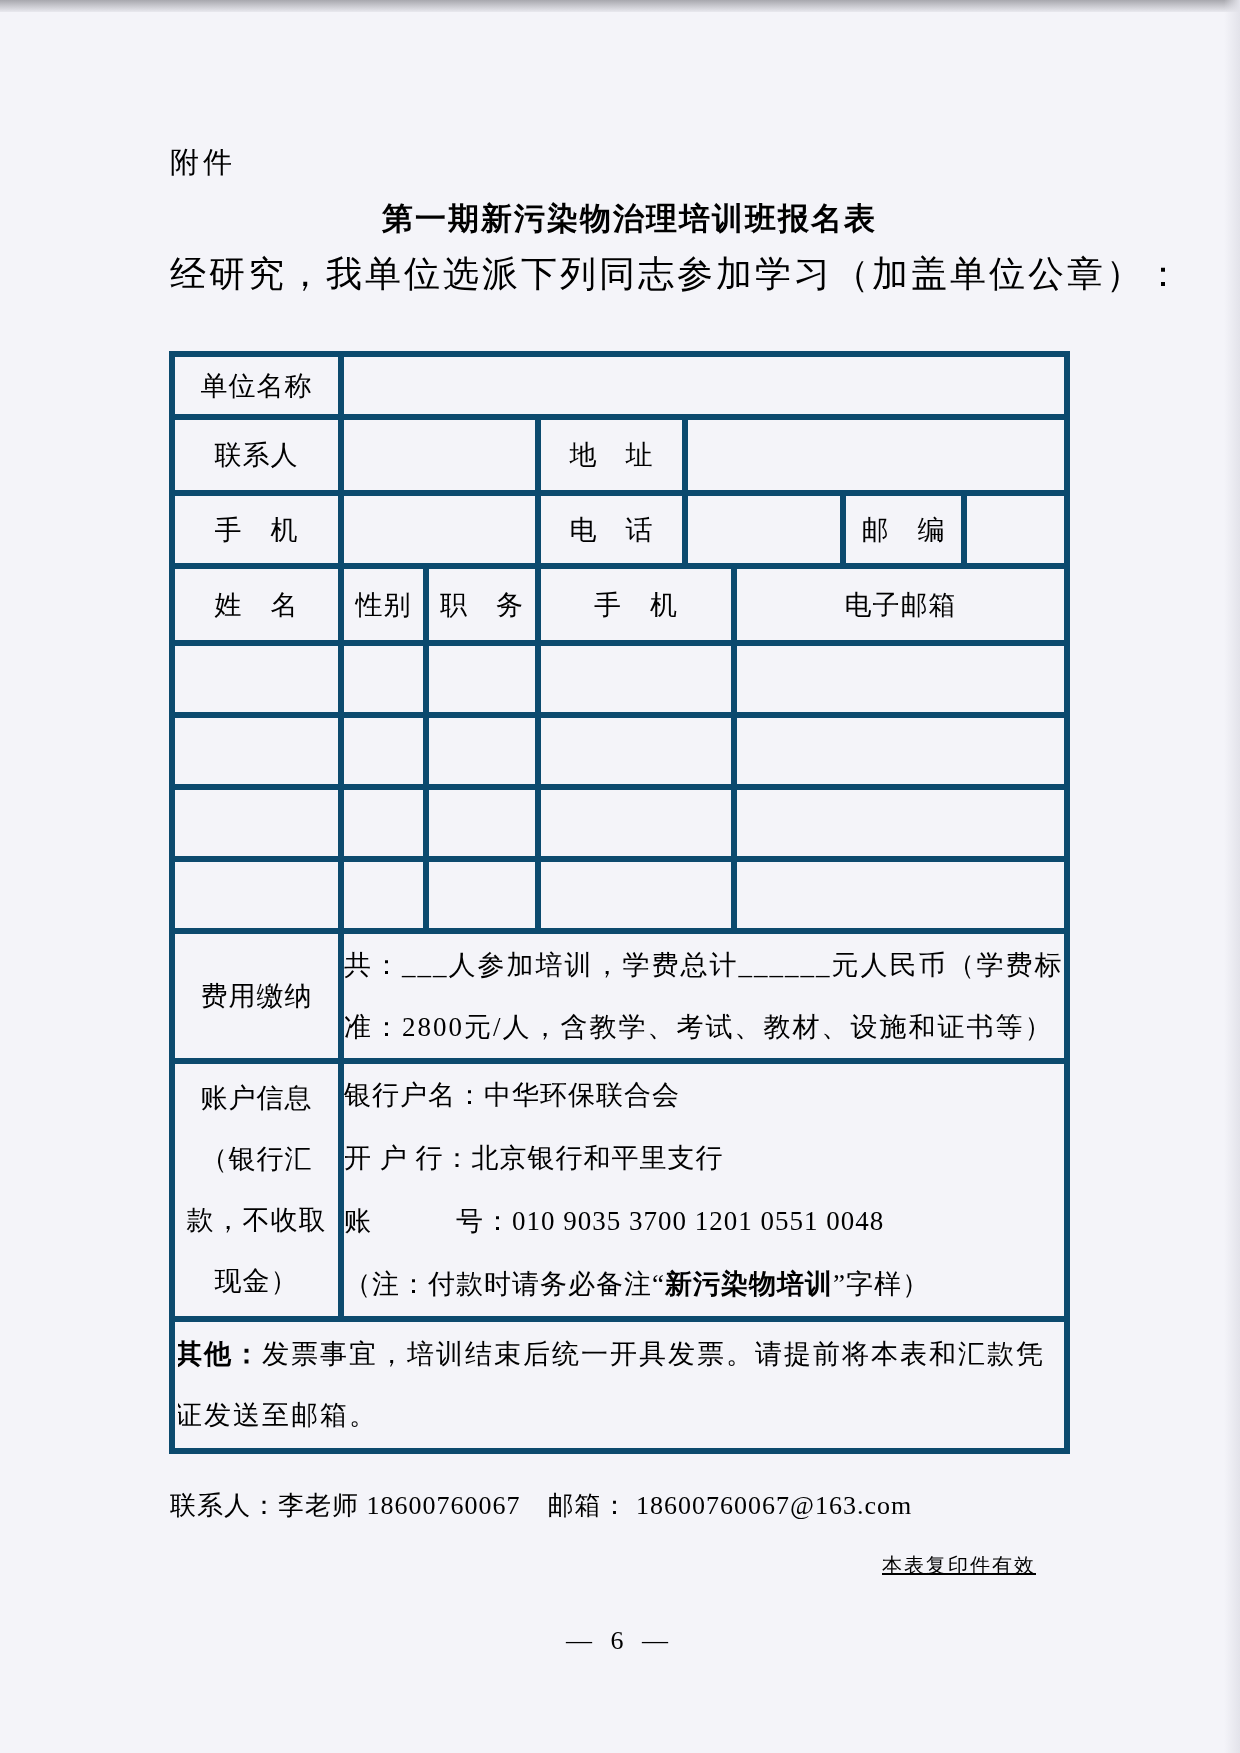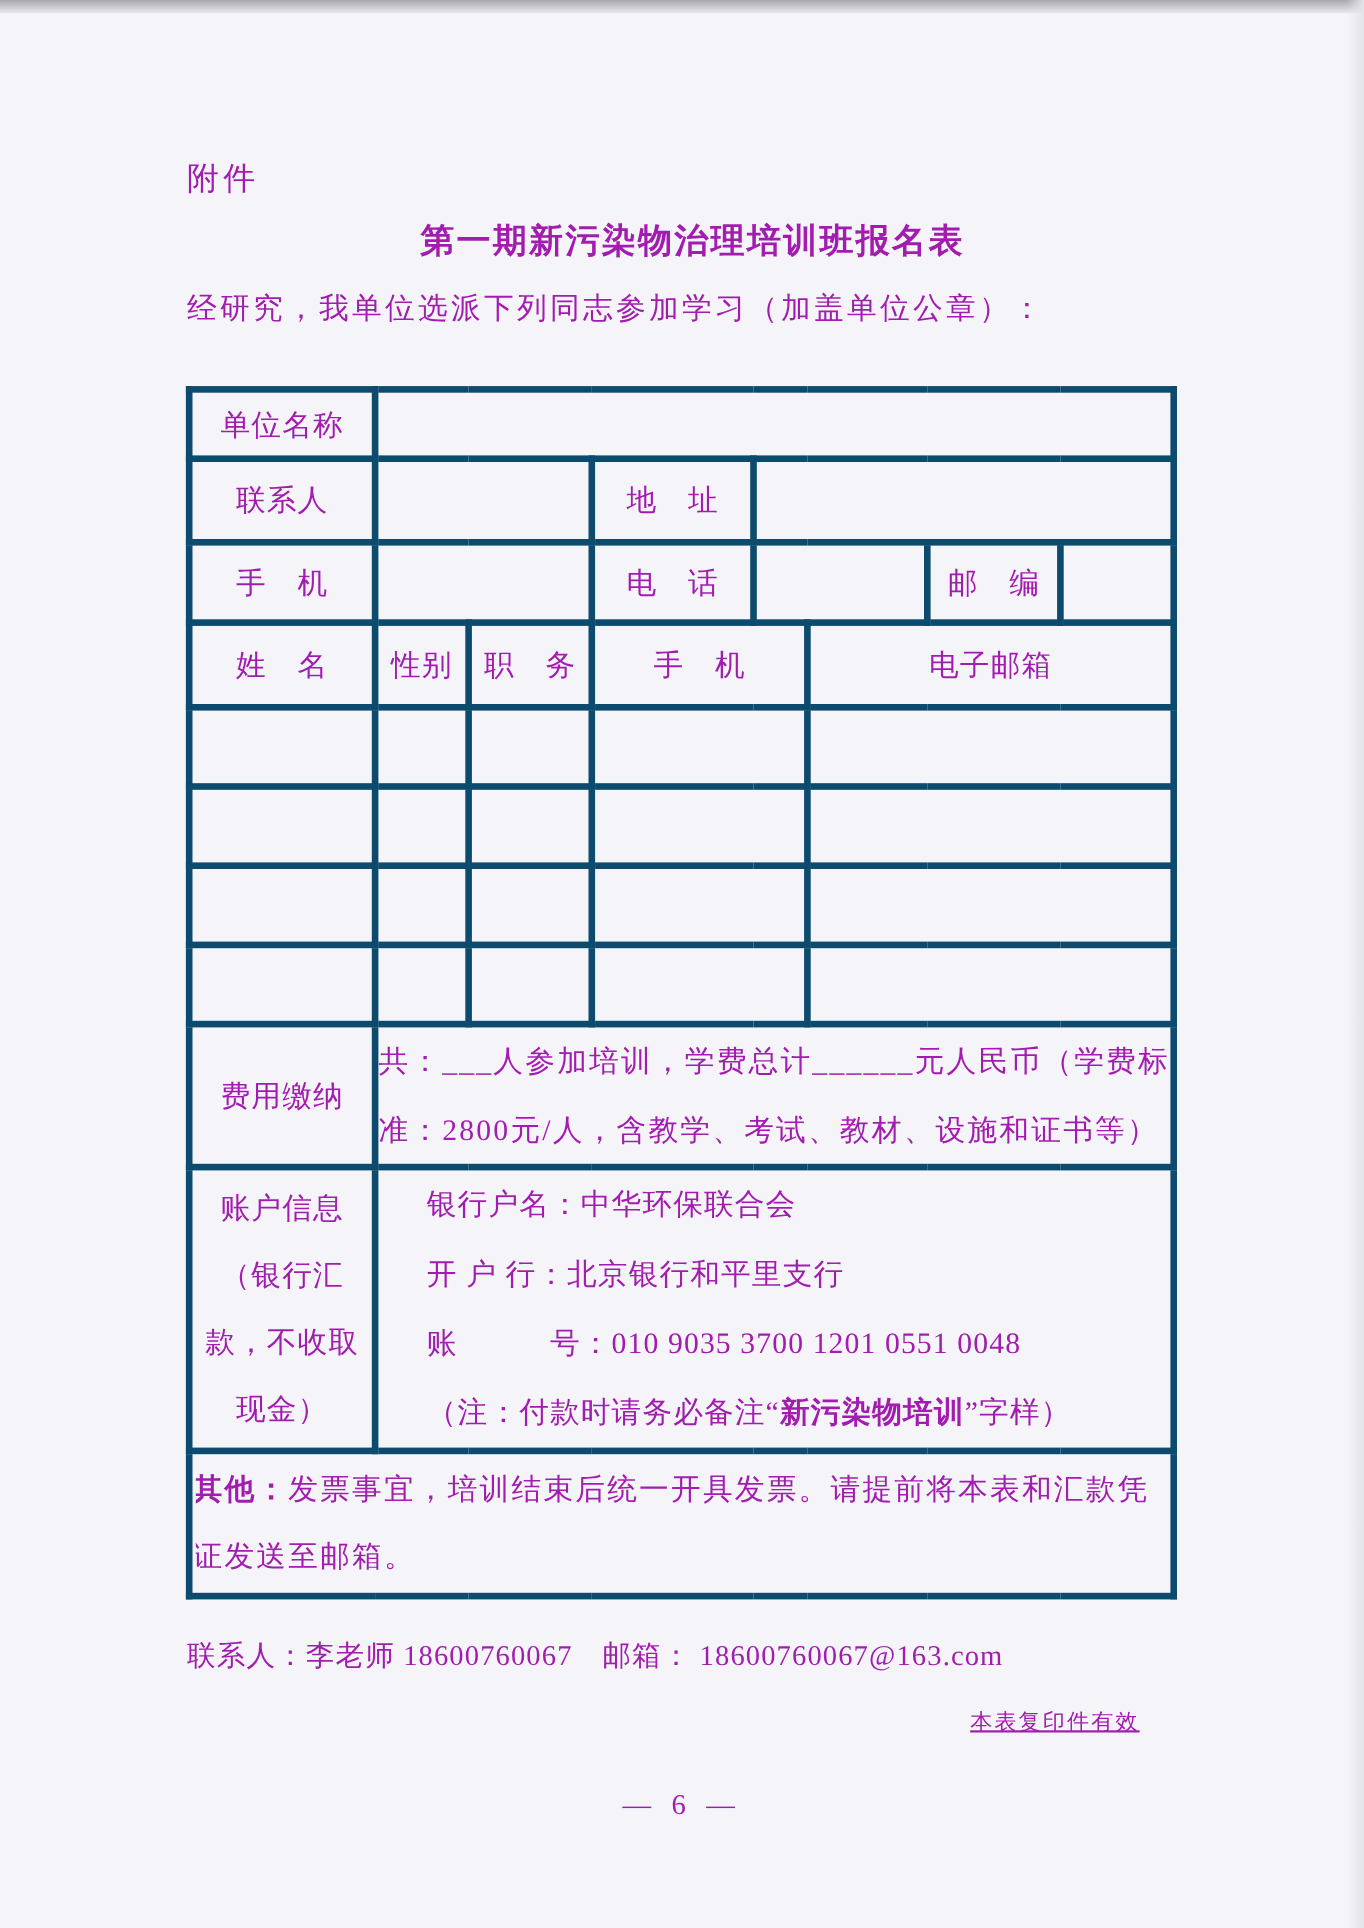--- a/index.html
+++ b/index.html
@@ -1,42 +1,42 @@
 <!DOCTYPE html>
 <html><head>
 <meta charset="utf-8">
 <style>
   html,body{margin:0;padding:0;}
   .page{
     position:relative;
     width:1240px;height:1753px;
     background:#f4f4f9;
     font-family:"Liberation Serif","DejaVu Serif",serif;
-    color:#a21caf;
+    color:#000000;
     overflow:hidden;
   }
   .scan-edge-top{
     position:absolute;top:0;left:0;right:0;height:12px;
     background:linear-gradient(#a8a8ae,#e9e9ef);
   }
   .scan-edge-right{
     position:absolute;top:0;right:0;bottom:0;width:16px;
     background:linear-gradient(to left,#e3e3ea,rgba(244,244,249,0));
   }
   .attachment{
     position:absolute;left:170px;top:143px;
     font-size:29px;letter-spacing:4px;
   }
   .title{
     position:absolute;left:181px;top:198px;width:897px;
     text-align:center;font-size:31px;font-weight:bold;letter-spacing:2px;
   }
   .intro{
-    position:absolute;left:170px;top:262px;
-    font-size:27px;letter-spacing:3px;
+    position:absolute;left:170px;top:250px;
+    font-size:36px;letter-spacing:3px;
   }
   table.form{
     position:absolute;left:169px;top:351px;
     width:897px;border-collapse:collapse;table-layout:fixed;
   }
   table.form td{
     border:6px solid #0c4a6e;
     font-size:27px;
     vertical-align:middle;
     padding:0;
@@ -55,21 +55,21 @@
     vertical-align:middle;
     padding:4px 22px 4px 18px;
     line-height:62px;
     letter-spacing:2px;
   }
   td.acct-cell{
     vertical-align:middle;
     padding:6px 22px 6px 18px;
     letter-spacing:1px;
   }
-  .acct-line{line-height:63px;white-space:nowrap;margin-left:44px;}
+  .acct-line{line-height:63px;white-space:nowrap;}
   .acct-label div{line-height:61px;}
   td.other-cell{
     vertical-align:top;
     padding:16px 16px 0 14px;
     line-height:61px;
     letter-spacing:2px;
     border-radius:15px;
   }
   .b{font-weight:bold;}
   .footer-contact{

